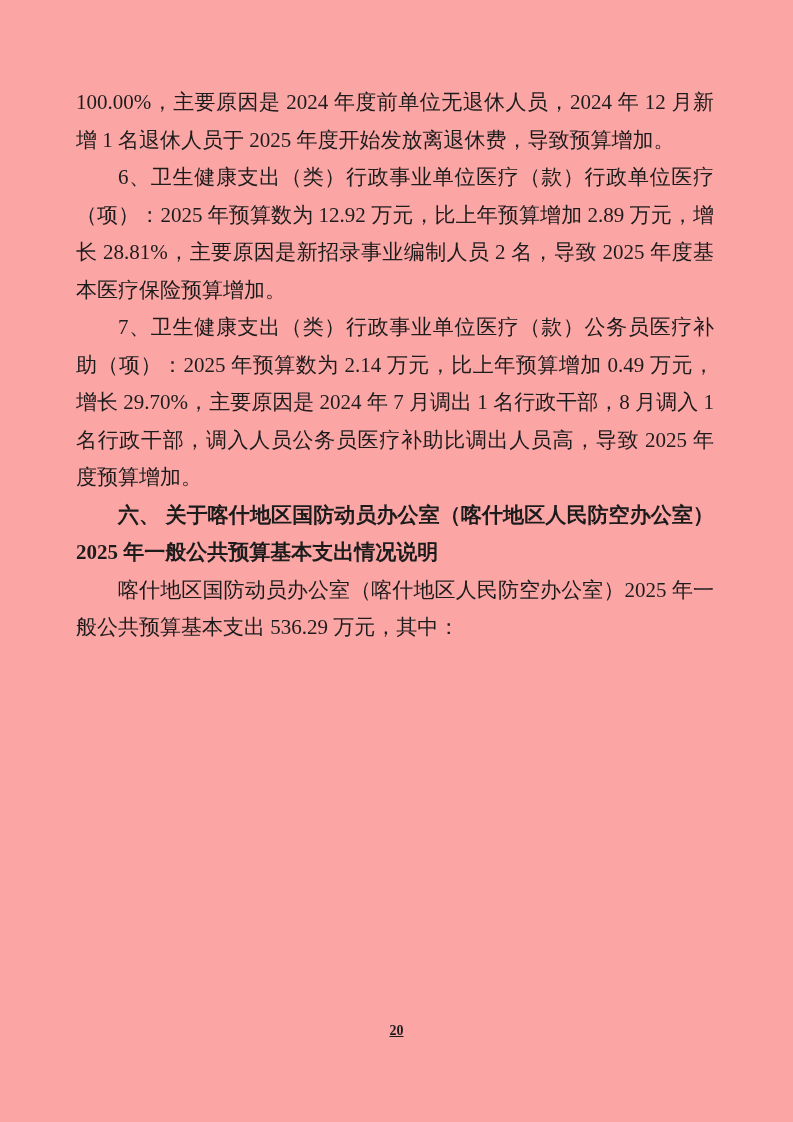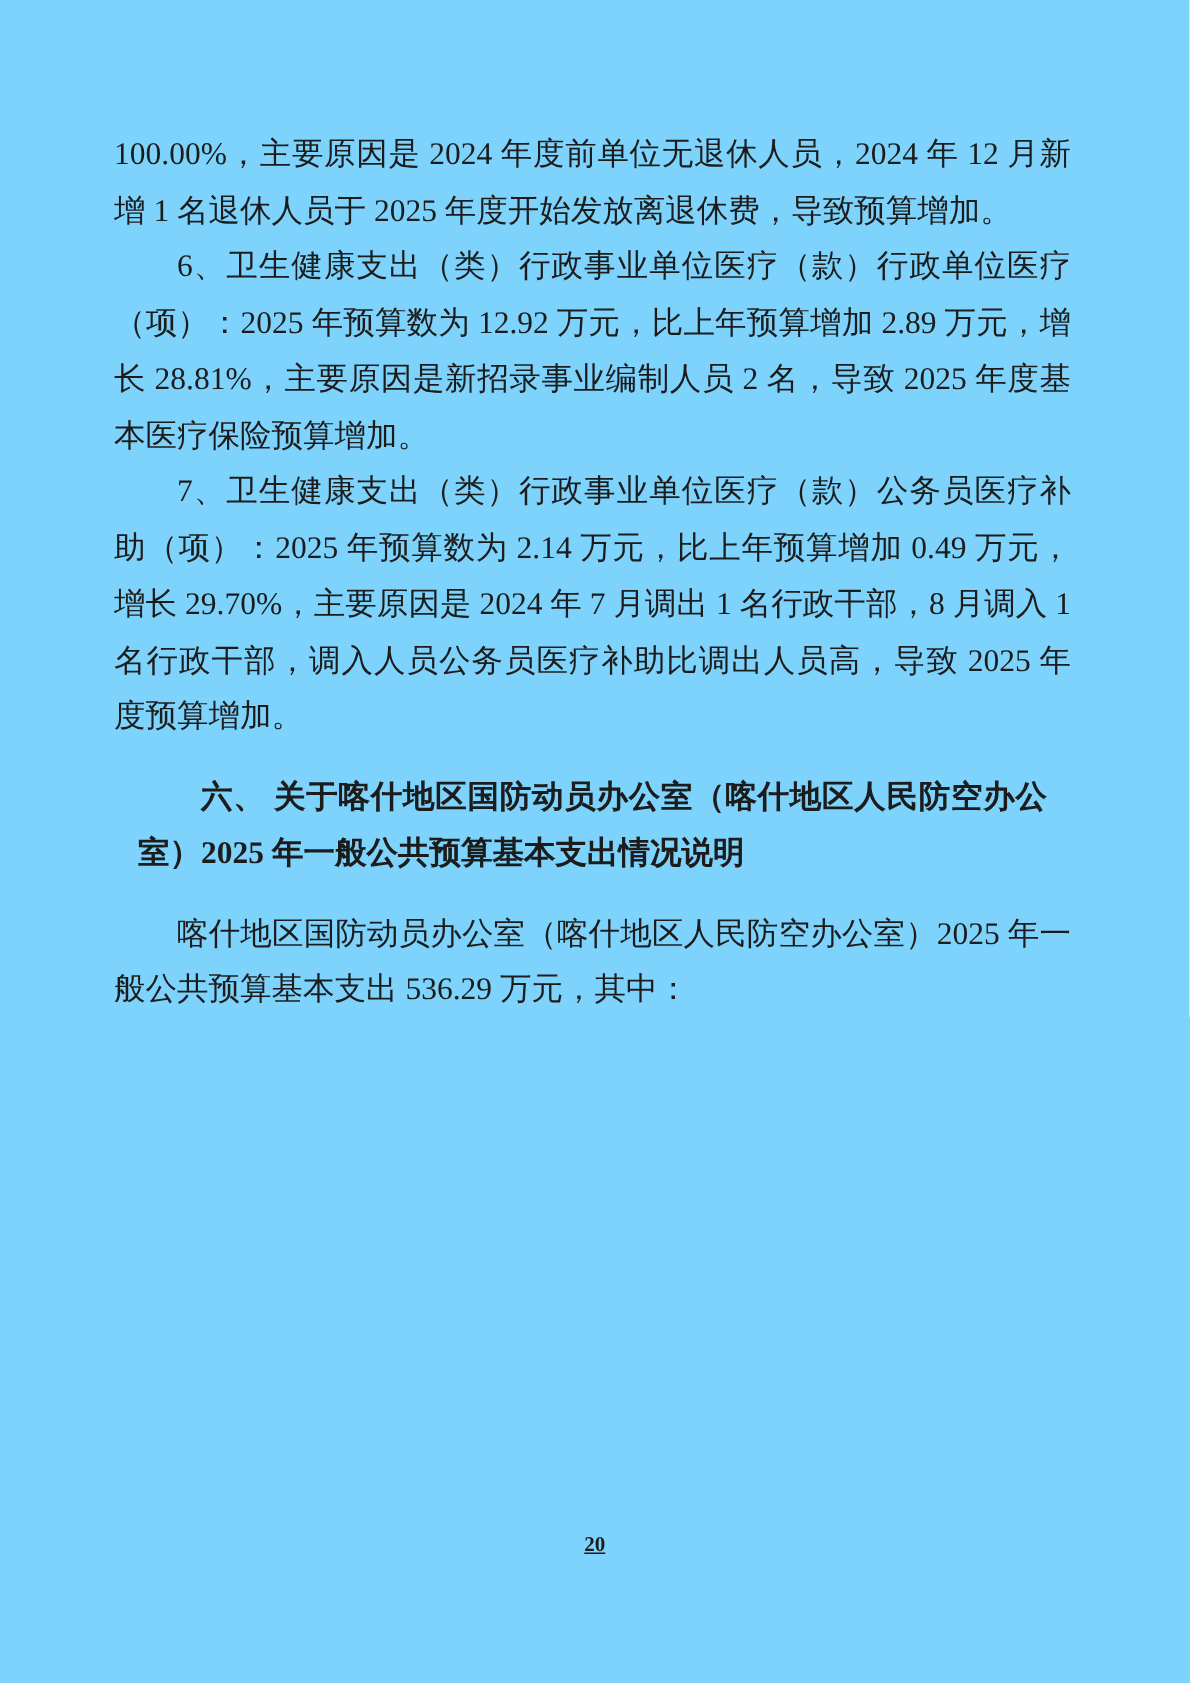--- a/index.html
+++ b/index.html
@@ -4,21 +4,21 @@
 <style>
   html, body {
     margin: 0;
     padding: 0;
     background: #ffffff;
   }
   .page {
     position: relative;
     width: 793px;
     height: 1122px;
-    background: #7dd3fc;
+    background: #fca5a5;
     overflow: hidden;
     font-family: "Liberation Serif", "DejaVu Serif", serif;
     color: #1c1c1c;
   }
   .content {
     position: absolute;
     top: 84px;
     left: 76px;
     width: 638px;
     font-size: 21px;
@@ -26,21 +26,21 @@
     text-align: justify;
   }
   .content p {
     margin: 0;
     text-indent: 2em;
   }
   .content p.continuation {
     text-indent: 0;
   }
   .content h2.section-heading {
-    margin: 16px;
+    margin: 0;
     font-size: 21px;
     line-height: 37.5px;
     font-weight: bold;
     text-indent: 2em;
     text-align: justify;
   }
   .page-footer {
     position: absolute;
     top: 1021px;
     left: 0;

